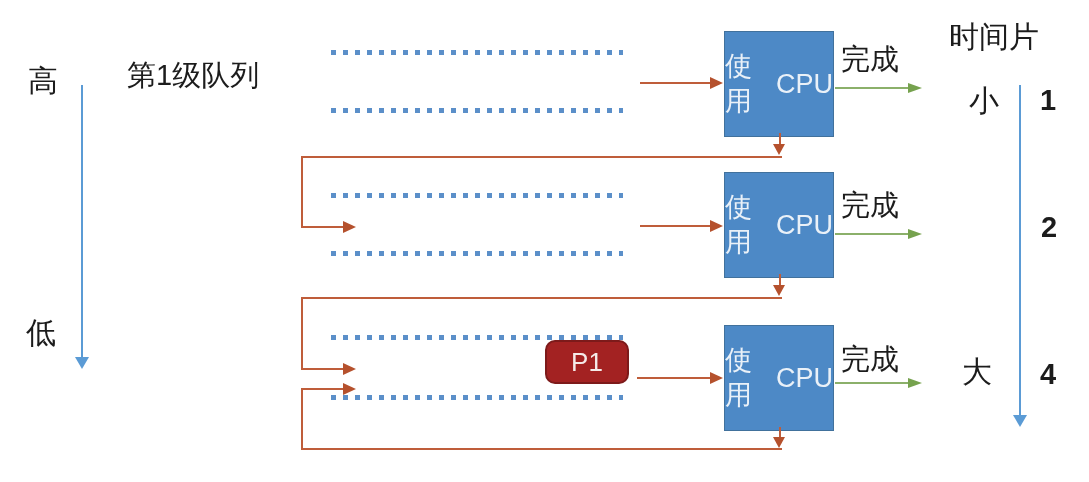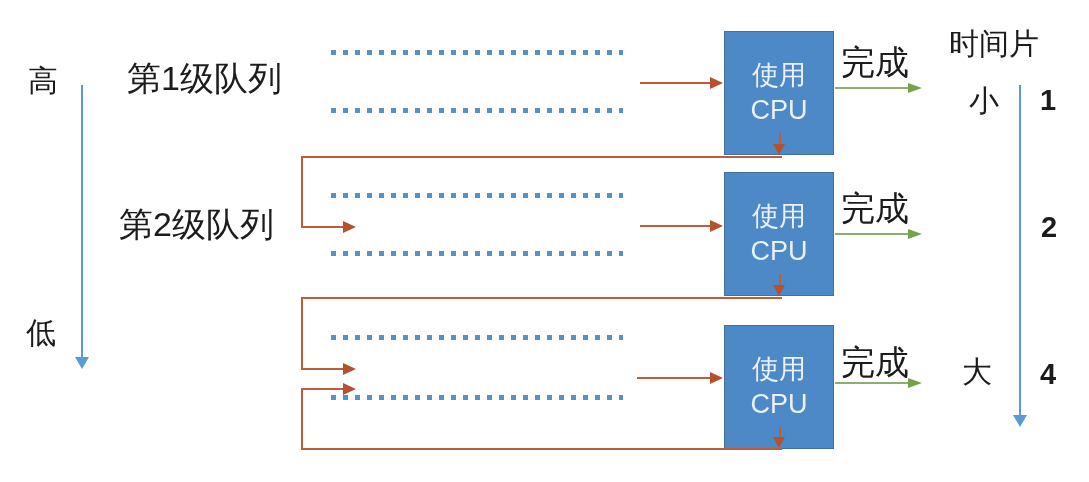--- a/index.html
+++ b/index.html
@@ -1,30 +1,30 @@
 <!DOCTYPE html>
 <html><head>
 <meta charset="utf-8">
 <style>
   html,body{margin:0;padding:0;background:#ffffff;}
   .canvas{
     position:relative;width:1089px;height:482px;background:#ffffff;overflow:hidden;
     font-family:"Liberation Sans","DejaVu Sans",sans-serif;color:#1c1c1c;
   }
-  .lbl{position:absolute;white-space:nowrap;font-size:34px;line-height:1.1;}
+  .lbl{position:absolute;white-space:nowrap;font-size:29px;line-height:1.1;}
   .lbl-lg{font-size:30px;}
   .num{font-weight:bold;font-size:29px;}
   .dots{
     position:absolute;left:331px;width:292px;height:5px;
     background:repeating-linear-gradient(90deg,#5b8fc9 0 5px,transparent 5px 12px);
   }
   .cpu{
-    position:absolute;left:724px;width:110px;height:124px;
+    position:absolute;left:724px;width:110px;height:106px;
     background:#4d89c6;border:1px solid #41719c;box-sizing:border-box;
-    display:flex;flex-direction:column;align-items:center;justify-content:center;
+    display:flex;flex-direction:row;align-items:center;justify-content:center;
     color:#eaf1f8;font-size:27px;line-height:1.28;
   }
   .hline-o{position:absolute;height:2px;background:#bf5d3a;}
   .vline-o{position:absolute;width:2px;background:#bf5d3a;}
   .head-r-o{position:absolute;width:0;height:0;border-top:6px solid transparent;
     border-bottom:6px solid transparent;border-left:13px solid #b5512d;}
   .head-d-o{position:absolute;width:0;height:0;border-left:6px solid transparent;
     border-right:6px solid transparent;border-top:11px solid #b5512d;}
   .hline-g{position:absolute;height:2px;background:#8bb06a;}
   .head-r-g{position:absolute;width:0;height:0;border-top:5px solid transparent;
@@ -45,29 +45,31 @@
 <div class="canvas">
 
   <div class="lbl lbl-lg" style="left:28px;top:64px;">高</div>
   <div class="lbl lbl-lg" style="left:26px;top:316px;">低</div>
   <div>
     <div class="vline-b" style="left:81px;top:85px;height:272px;"></div>
     <div class="head-d-b" style="left:75px;top:357px;"></div>
   </div>
 
   <div class="lbl" style="left:127px;top:60px;">第1级队列</div>
-  <div class="lbl" style="left:119px;top:206px;">第2级队列</div>
 
   <div class="dots" style="top:50px;"></div>
   <div class="dots" style="top:108px;"></div>
   <div class="dots" style="top:193px;"></div>
   <div class="dots" style="top:251px;"></div>
   <div class="dots" style="top:335px;"></div>
   <div class="dots" style="top:395px;"></div>
 
+  <div class="process">
+    <span>P1</span>
+  </div>
 
   <div class="cpu" style="top:31px;">
     <span>使用</span>
     <span>CPU</span>
   </div>
   <div class="cpu" style="top:172px;">
     <span>使用</span>
     <span>CPU</span>
   </div>
   <div class="cpu" style="top:325px;">
@@ -125,21 +127,21 @@
 
   <div>
     <div class="vline-o" style="left:779px;top:427px;height:10px;"></div>
     <div class="head-d-o" style="left:773px;top:437px;"></div>
     <div class="hline-o" style="left:301px;top:448px;width:481px;"></div>
     <div class="vline-o" style="left:301px;top:389px;height:61px;"></div>
     <div class="hline-o" style="left:301px;top:388px;width:42px;"></div>
     <div class="head-r-o" style="left:343px;top:383px;"></div>
   </div>
 
-  <div class="lbl lbl-lg" style="left:949px;top:20px;margin-top:7px;">时间片</div>
+  <div class="lbl lbl-lg" style="left:949px;top:20px;">时间片</div>
   <div class="lbl lbl-lg" style="left:969px;top:84px;">小</div>
   <div class="lbl lbl-lg" style="left:962px;top:355px;">大</div>
   <div class="lbl num" style="left:1040px;top:85px;">1</div>
   <div class="lbl num" style="left:1041px;top:212px;">2</div>
   <div class="lbl num" style="left:1040px;top:359px;">4</div>
   <div>
     <div class="vline-b" style="left:1019px;top:85px;height:330px;"></div>
     <div class="head-d-b" style="left:1013px;top:415px;"></div>
   </div>
 

